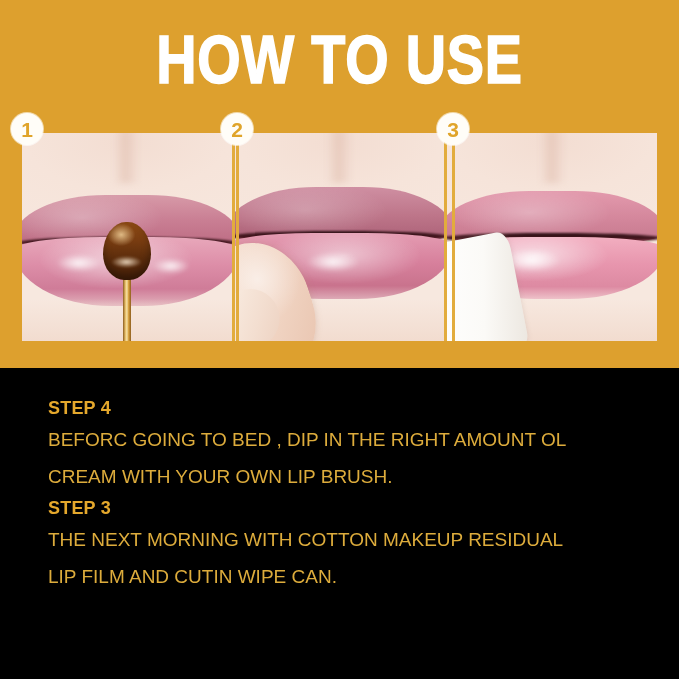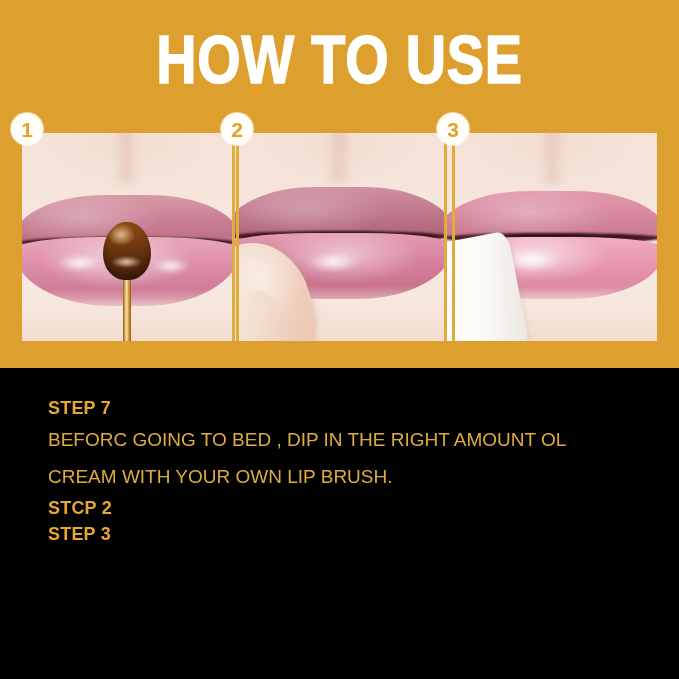--- a/index.html
+++ b/index.html
@@ -241,23 +241,24 @@
   </div>
   <div class="badge" style="left:221px;top:113px;">
     <span>2</span>
   </div>
   <div class="badge" style="left:437px;top:113px;">
     <span>3</span>
   </div>
 
   <div class="steps">
 
-    <div class="step-head">STEP 7</div>
+    <div class="step-head">STEP 4</div>
     <div class="step-body">BEFORC GOING TO BED , DIP IN THE RIGHT AMOUNT OL
 CREAM WITH YOUR OWN LIP BRUSH.</div>
 
-    <div class="step-head">STCP 2</div>
 
     <div class="step-head">STEP 3</div>
+    <div class="step-body">THE NEXT MORNING WITH COTTON MAKEUP RESIDUAL
+LIP FILM AND CUTIN WIPE CAN.</div>
 
   </div>
 
 </div>
 
 </body></html>

